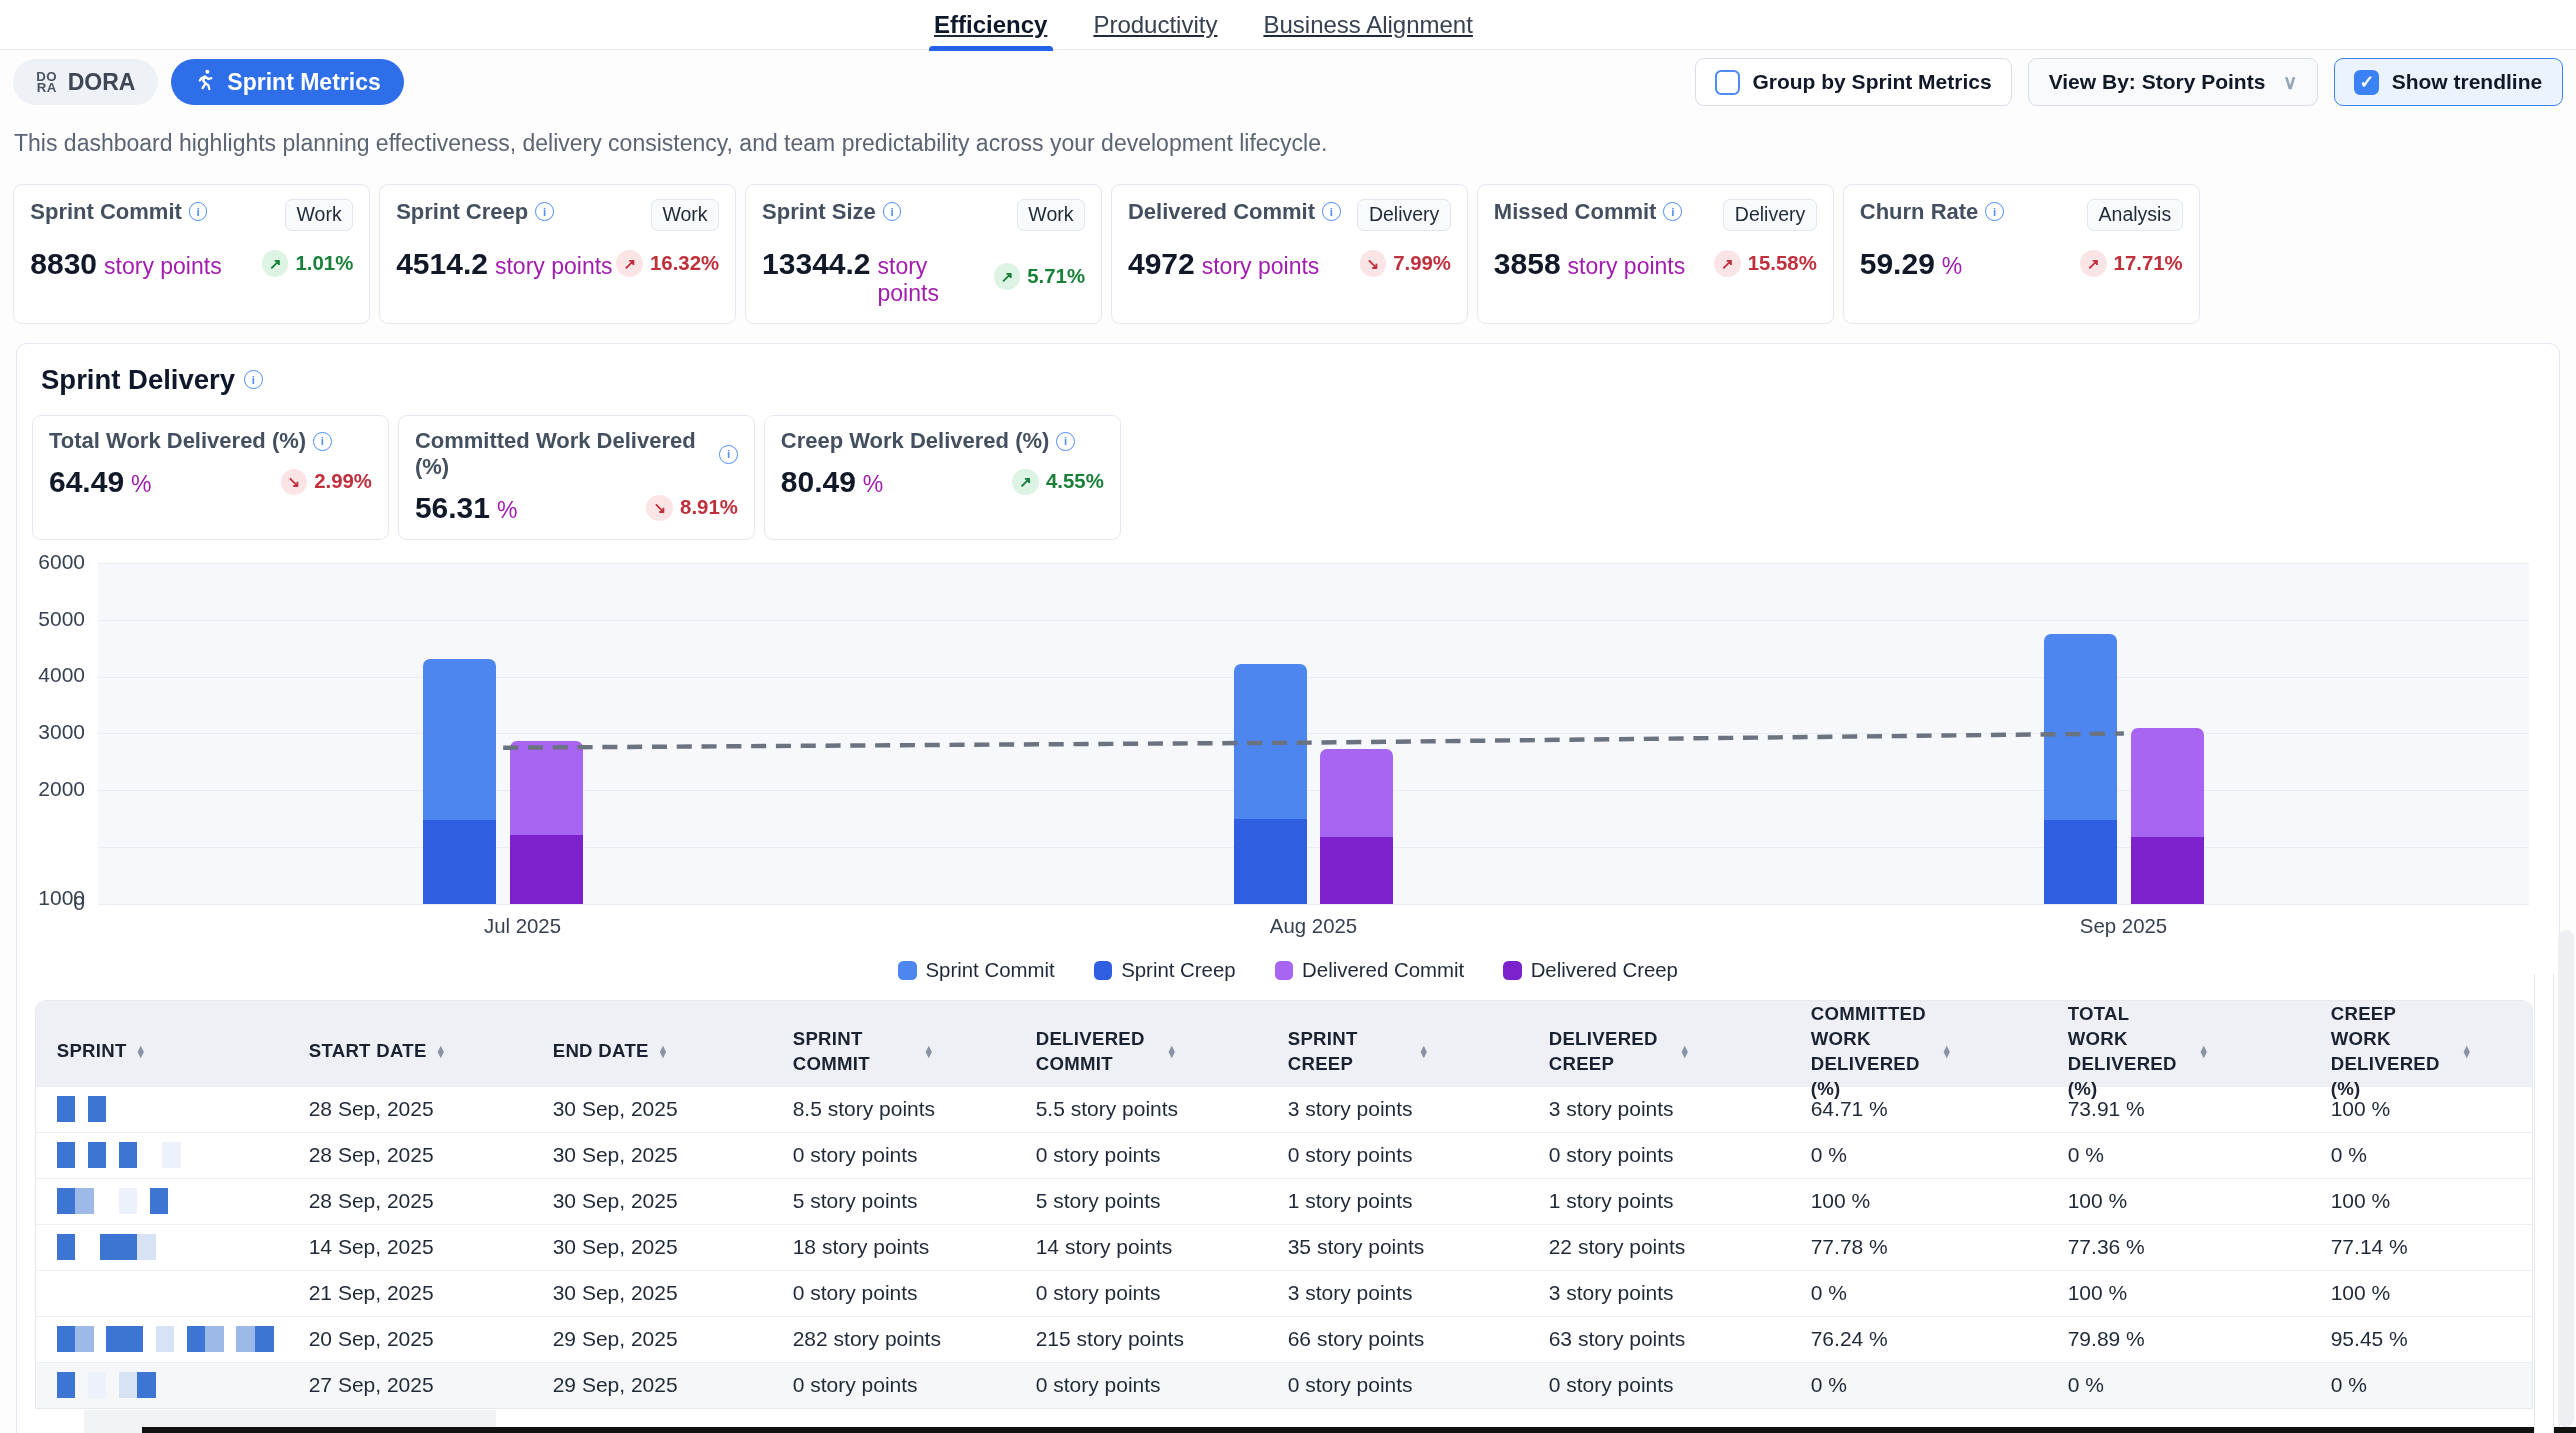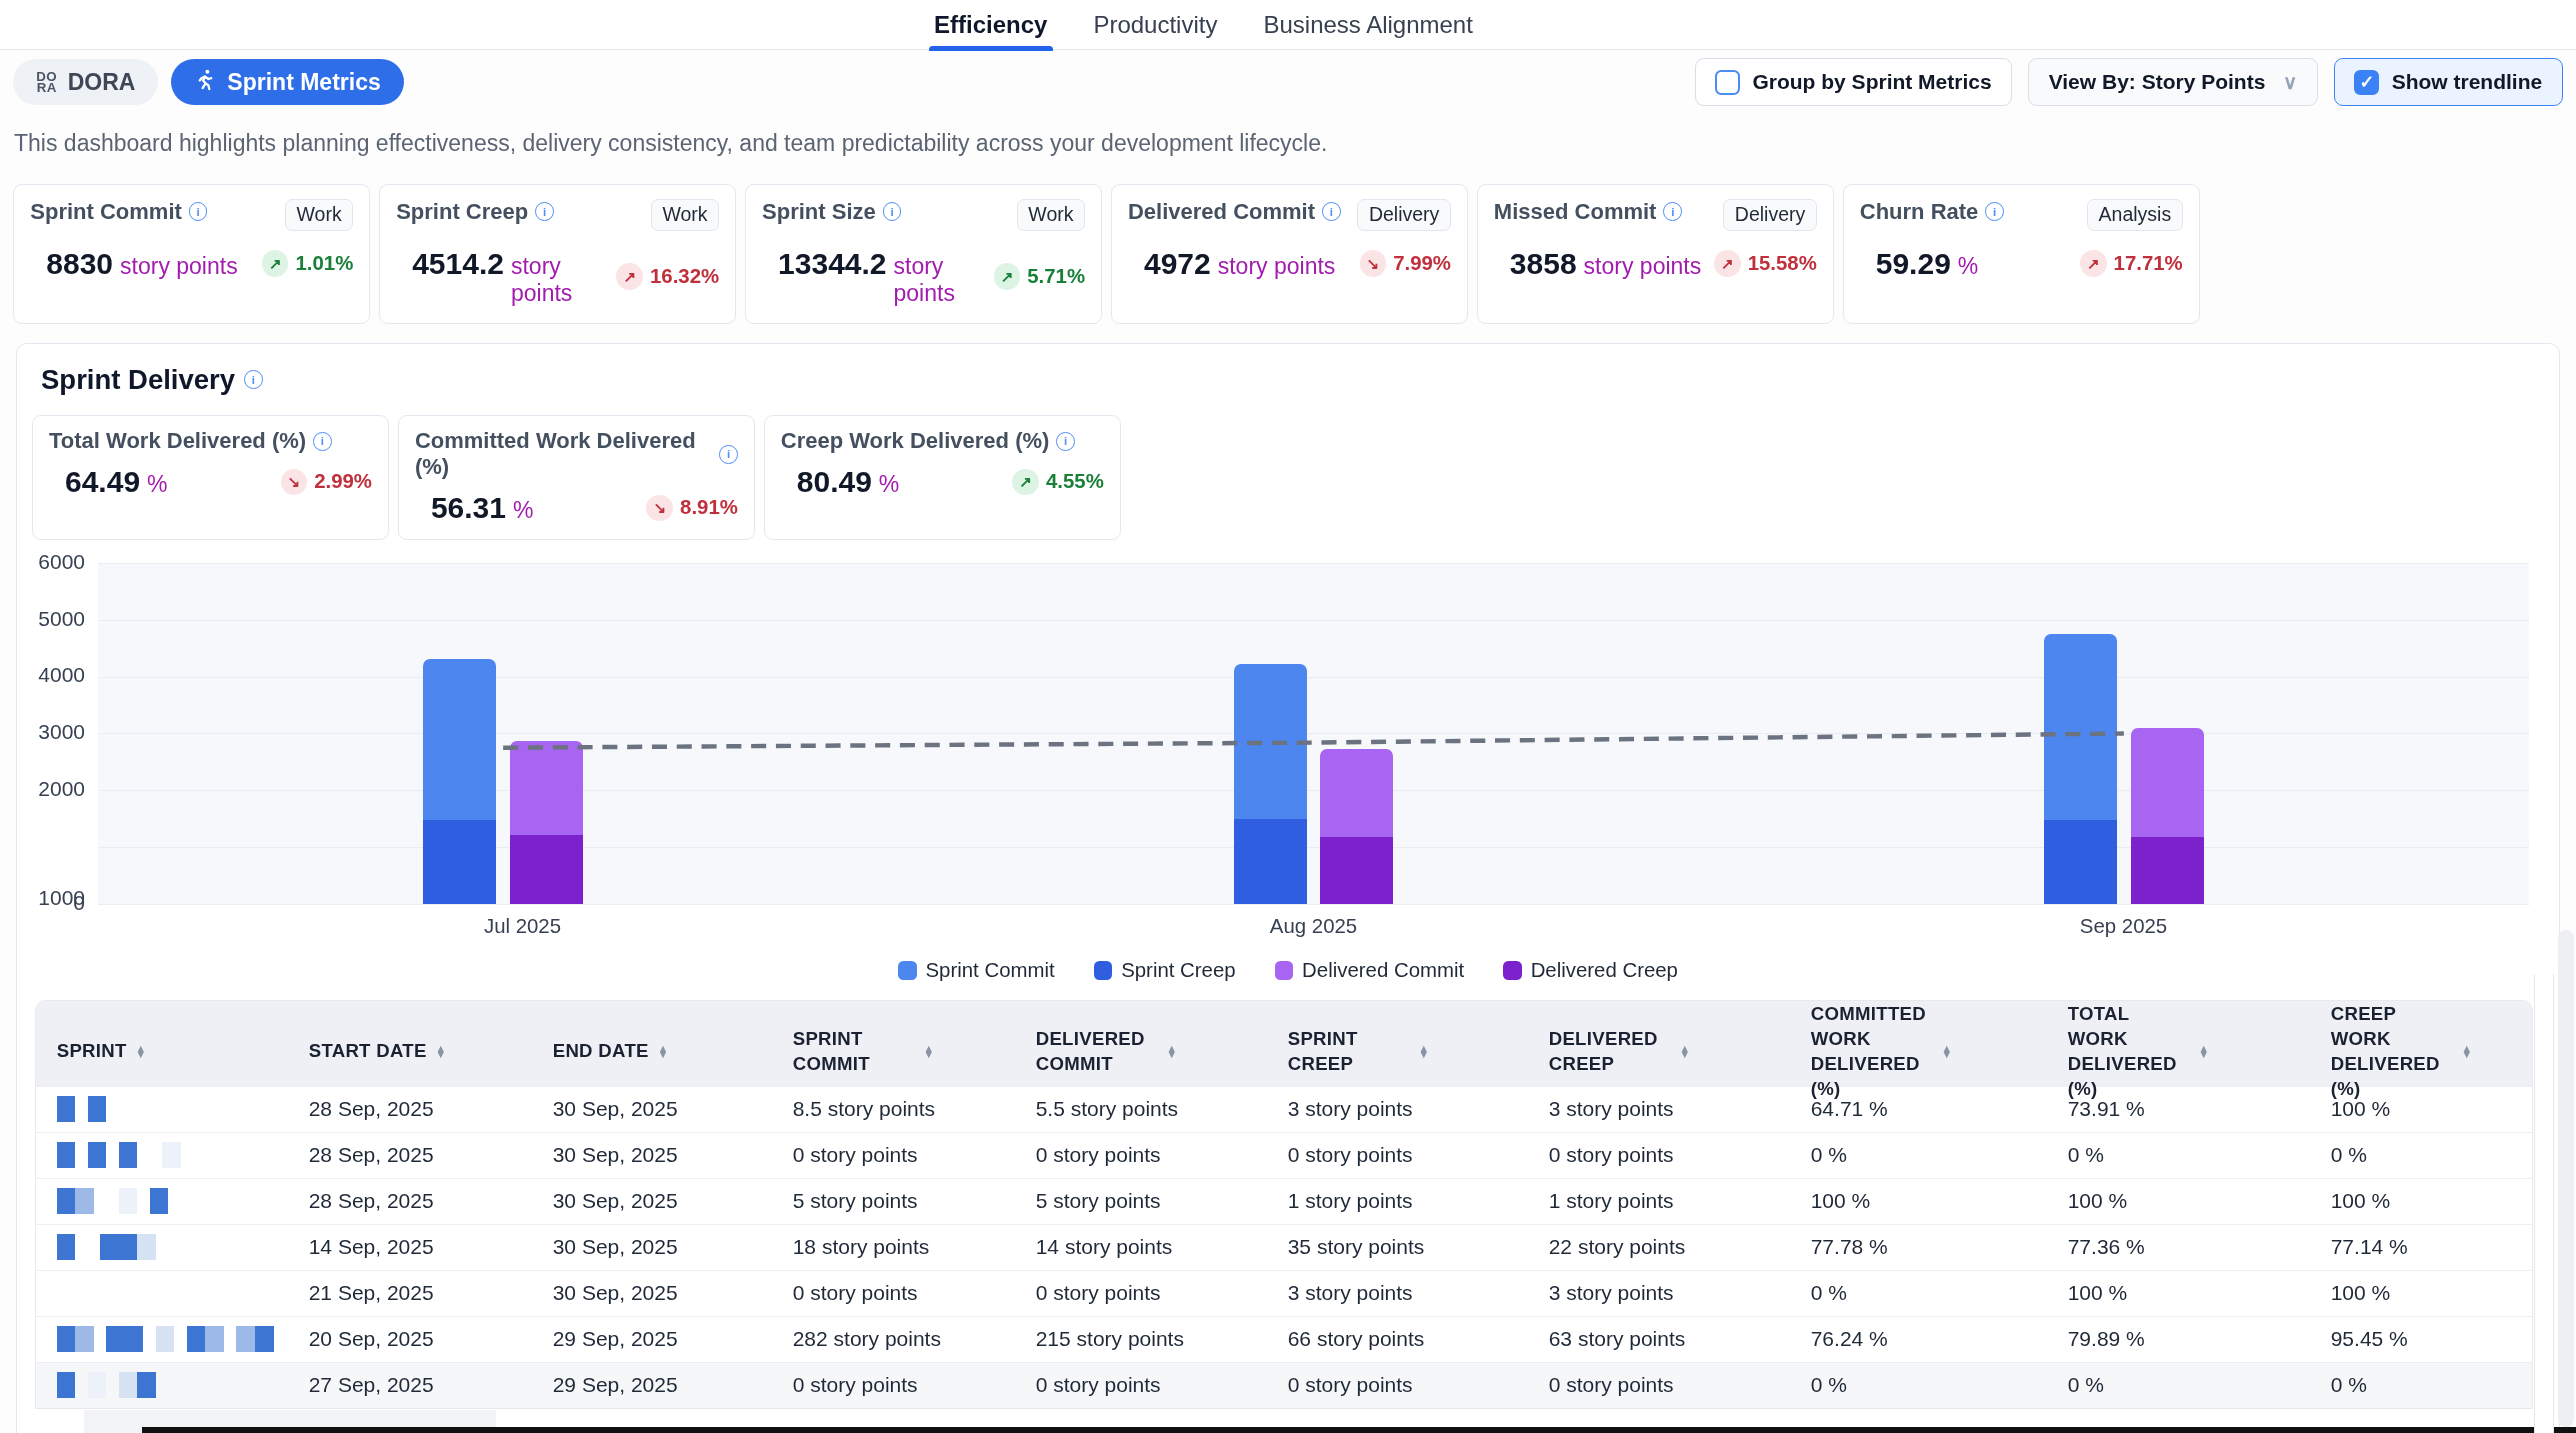--- a/index.html
+++ b/index.html
@@ -2,21 +2,21 @@
 <html style="font-size:14px"><head>
 <meta charset="utf-8">
 <style>
   * { margin:0; padding:0; box-sizing:border-box; }
   html,body { background:#fff; }
   body { font-family:"Liberation Sans", sans-serif; color:#1f2937; }
   .page { position:relative; width:2576px; height:1434px; overflow:hidden; background:#fdfdfe; }
 
   
   .tabbar { position:relative; height:50px; background:#fff; border-bottom:1.8px solid #e7e9ee; }
-  .tabs { position:absolute; left:934px; top:0; height:100%; display:flex; gap:46px; align-items:center; }
+  .tabs { position:absolute; left:934px; top:0; height:100%; display:flex; gap:46px; align-items:center;text-decoration:underline; }
   .tab { position:relative; font-size:24px; color:#374151; font-weight:500; cursor:pointer; height:100%; display:flex; align-items:center; }
   .tab.active { color:#0f172a; font-weight:700; }
   .tab.active::after { content:""; position:absolute; left:-5.3px; right:-5.3px; bottom:-1.8px; height:5.3px; background:#2563eb; border-radius:3.5px 3.5px 0 0; }
 
   
   .toolbar { position:relative; height:64px; display:flex; align-items:center; padding:0 13.3px; }
   .pill { display:flex; align-items:center; gap:10.6px; height:46px; padding:0 23px; border-radius:23px; font-size:23px; font-weight:600; cursor:pointer; }
   .pill-dora { background:#eef1f6; color:#3f4656; }
   .dora-logo { display:flex; flex-direction:column; line-height:0.85; font-size:13.3px; font-weight:800; color:#4b5563; letter-spacing:0.4px; }
   .pill-sprint { background:#2e6ee8; color:#fff; margin-left:12.4px; }
@@ -32,21 +32,21 @@
   .desc { padding:16px 14px 7px 14px; font-size:23px; color:#5b6472; }
 
   
   .metric-cards { display:flex; gap:8.9px; padding:19.5px 13.3px 0 13.3px; }
   .mcard { width:357px; background:#fff; border:1.3px solid #e3e7ef; border-radius:8.9px; padding:14px 16px 16px 16px; }
   .mcard-top { display:flex; align-items:flex-start; justify-content:space-between; }
   .mcard-title { font-size:22px; font-weight:600; color:#44505f; display:flex; align-items:center; gap:7px; }
   .badge { font-size:19.5px; color:#1f2937; background:#f9fafc; border:1.3px solid #e2e6ee; border-radius:7px; padding:3.5px 10.6px; }
   .info { display:inline-flex; width:18.6px; height:18.6px; border:1.8px solid #4f8df7; border-radius:50%; color:#4f8df7; font-size:11.5px; font-weight:700; align-items:center; justify-content:center; flex:0 0 auto; cursor:pointer; }
   .mcard-bottom { display:flex; align-items:center; justify-content:space-between; margin-top:16px; }
-  .value-wrap { display:flex; align-items:baseline; gap:7px;margin-left:16px; }
+  .value-wrap { display:flex; align-items:baseline; gap:7px; }
   .value { font-size:30px; font-weight:800; color:#111827; }
   .unit { font-size:23px; color:#a21caf; }
   .trend { display:flex; align-items:center; gap:7px; font-size:20.4px; font-weight:700; }
   .trend .circ { width:26.6px; height:26.6px; border-radius:50%; display:flex; align-items:center; justify-content:center; font-size:15px; }
   .trend.green { color:#188038; } .trend.green .circ { background:#ddf3e4; color:#188038; }
   .trend.red { color:#c0303c; } .trend.red .circ { background:#fbe4e6; color:#c0303c; }
 
   
   .delivery-card { position:relative; margin:19.5px 16px 0 16px; background:#fff; border:1.3px solid #e3e7ef; border-radius:10.6px; height:1142px; }
   .section-title { display:flex; align-items:center; gap:8.9px; font-size:27.5px; font-weight:800; color:#0f172a; padding:19.5px 0 0 24px; }

